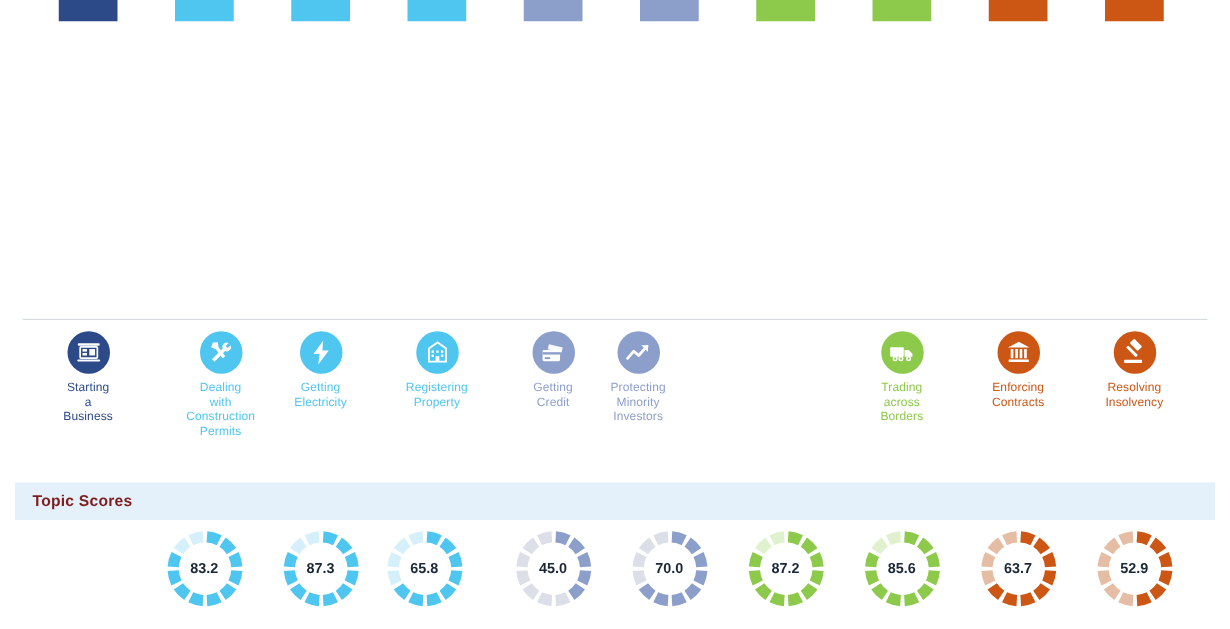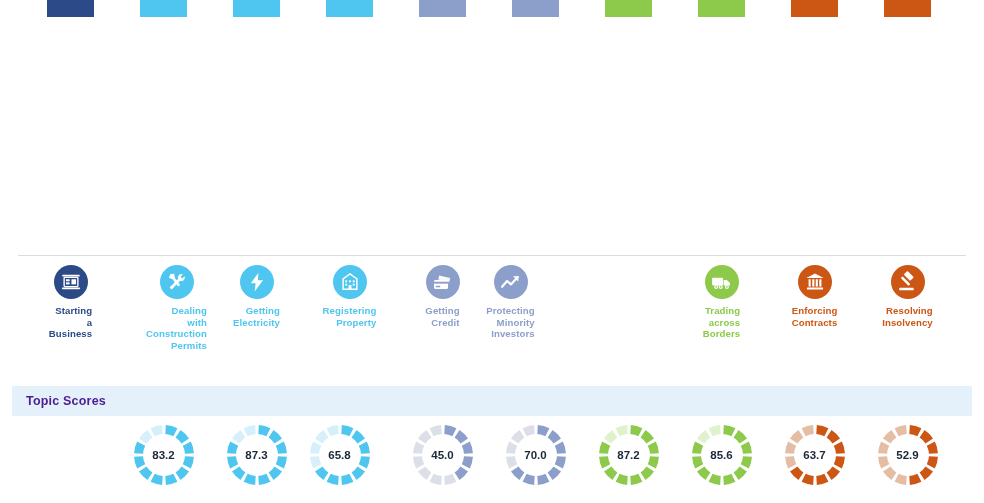--- a/index.html
+++ b/index.html
@@ -41,35 +41,35 @@
     display: flex; flex-direction: column; align-items: center;
   }
   .topic-icon {
     width: 34px; height: 34px; border-radius: 50%;
     display: flex; align-items: center; justify-content: center;
     margin-top: 7px;
   }
   .topic-icon svg { display: block; }
   .topic-label {
     margin-top: 6px;
-    font-size: 9.6px; font-weight: bold;
-    line-height: 11.6px; text-align: right;
+    font-size: 9.6px; font-weight: normal;
+    line-height: 11.6px; text-align: center;
     letter-spacing: 0.1px;
   }
 
   
   #scores-panel {
     position: absolute; left: 12px; top: 386px;
     width: 960px; height: 30px;
     background: #e4f0fa;
     display: flex; align-items: center;
   }
   #scores-title {
     margin-left: 14px;
-    font-size: 12.5px; font-weight: bold; color: #4c1d95;
+    font-size: 12.5px; font-weight: bold; color: #7f1d1d;
     letter-spacing: 0.2px;
   }
 
   
   #donut-row {
     position: absolute; left: 0; top: 424px;
     width: 984px; height: 79px;
   }
   .donut-col {
     position: absolute; top: 0; width: 93px;

